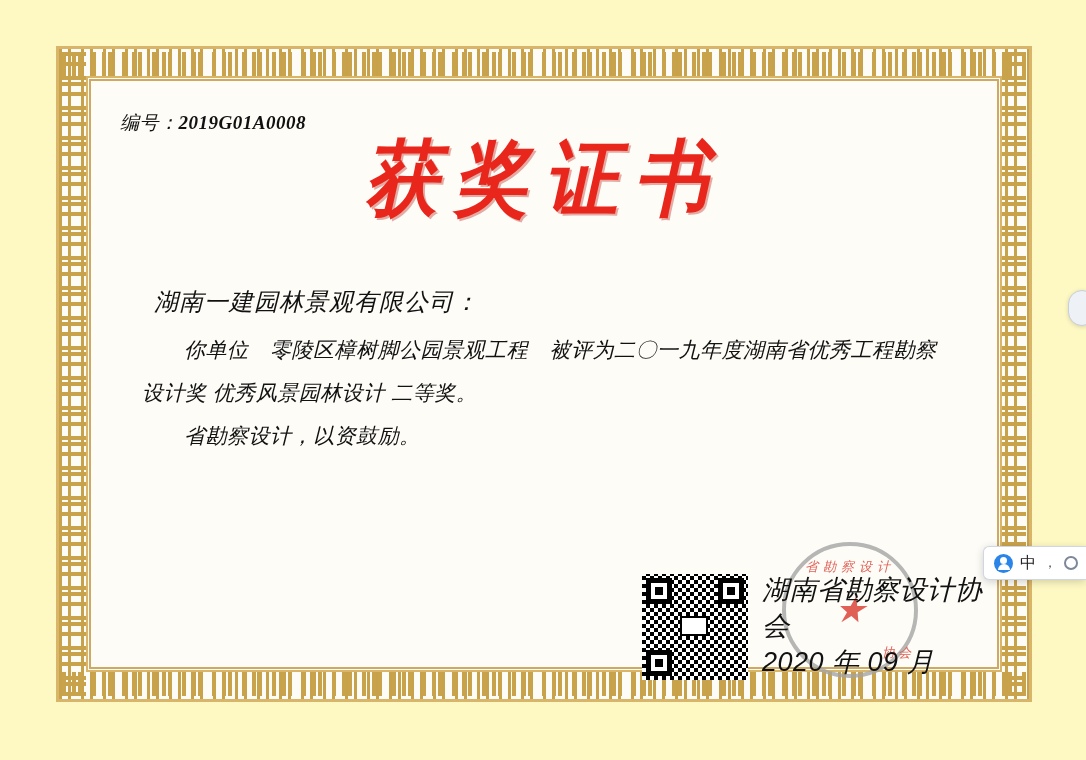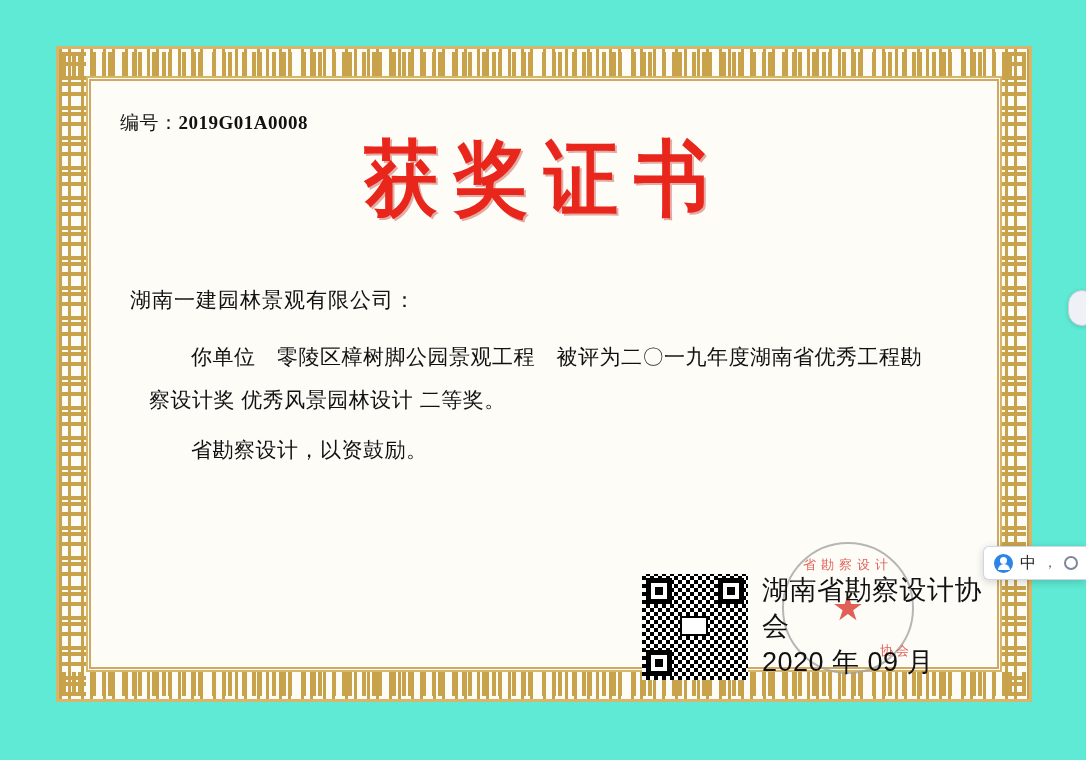--- a/index.html
+++ b/index.html
@@ -15,21 +15,22 @@
     font-family: "Liberation Sans", sans-serif;
   }
 
   
   #certificate {
     position: absolute;
     left: 0;
     top: 0;
     width: 1086px;
     height: 760px;
-    background: #5eead4;
+    background: #fef9c3;
+    font-style: italic;
   }
 
   
   .frame-outer {
     position: absolute;
     left: 56px;
     top: 46px;
     width: 976px;
     height: 656px;
     box-sizing: border-box;
@@ -135,39 +136,39 @@
     font-size: 74px;
     letter-spacing: 16px;
     color: #e8261b;
     text-shadow: 2px 2px 0 rgba(180,20,10,0.35);
     transform: scaleY(1.12);
     transform-origin: top center;
   }
 
   .recipient {
     position: absolute;
-    left: 40px;
+    left: 64px;
     top: 206px;
-    font-size: 21px;
+    font-size: 24px;
     color: #111;
     letter-spacing: 1px;
   }
 
   .body-text {
     position: absolute;
     left: 52px;
     top: 248px;
     width: 800px;
     font-size: 21px;
     line-height: 43px;
     color: #111;
     letter-spacing: 0.5px;
   }
   .body-text p {
-    margin: 7px;
+    margin: 0;
     text-indent: 42px;
   }
 
   
   .qr {
     position: absolute;
     left: 552px;
     top: 494px;
     width: 106px;
     height: 106px;
@@ -214,21 +215,21 @@
     line-height: 36px;
     letter-spacing: 0.5px;
   }
 
   .seal {
     position: absolute;
     left: 692px;
     top: 462px;
     width: 128px;
     height: 128px;
-    border: 2px solid #a3a3a3;
+    border: 4px solid #a3a3a3;
     border-radius: 50%;
     opacity: 0.78;
     color: #d8352a;
   }
   .seal .seal-star {
     position: absolute;
     left: 50%;
     top: 50%;
     transform: translate(-50%, -50%);
     font-size: 36px;

